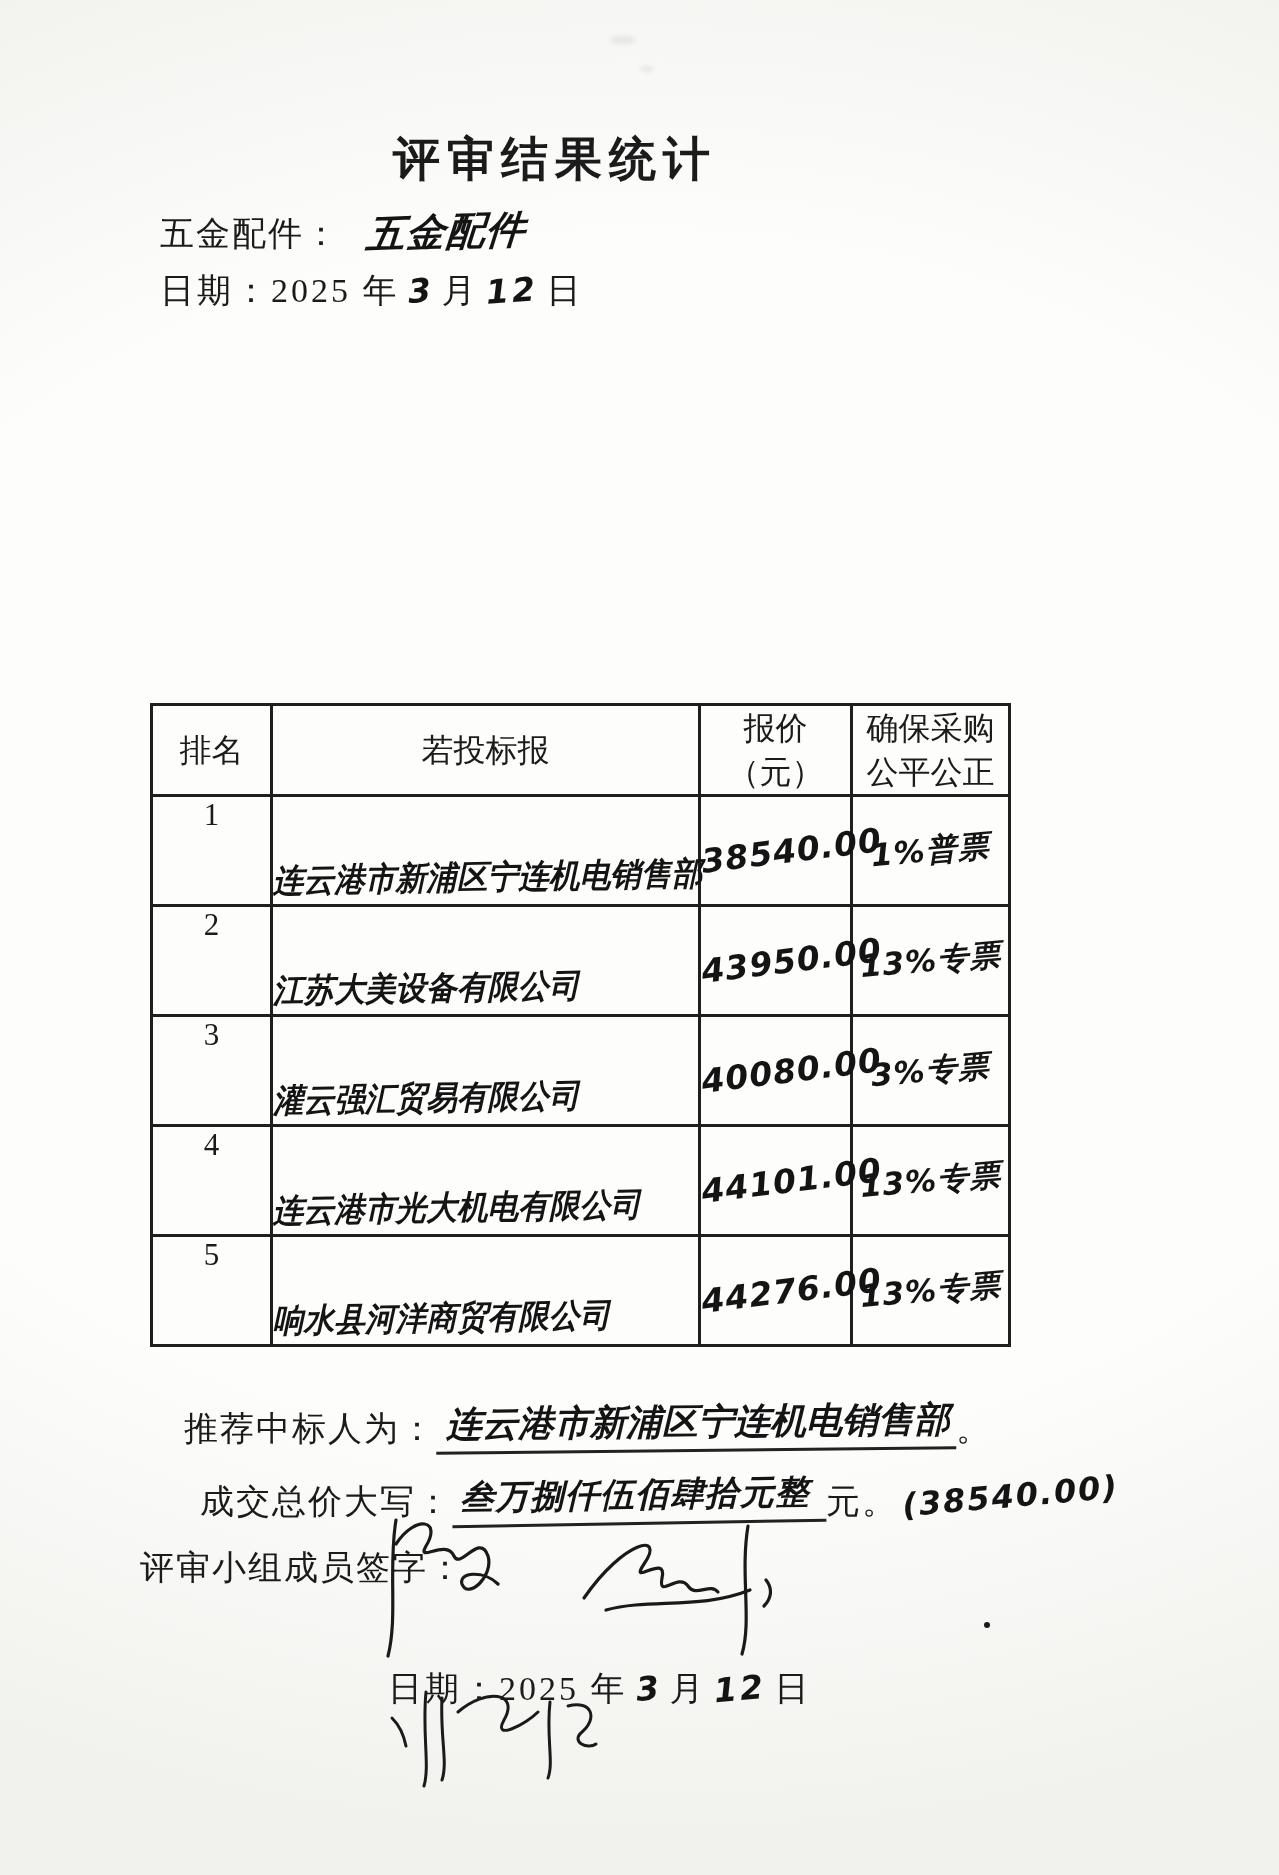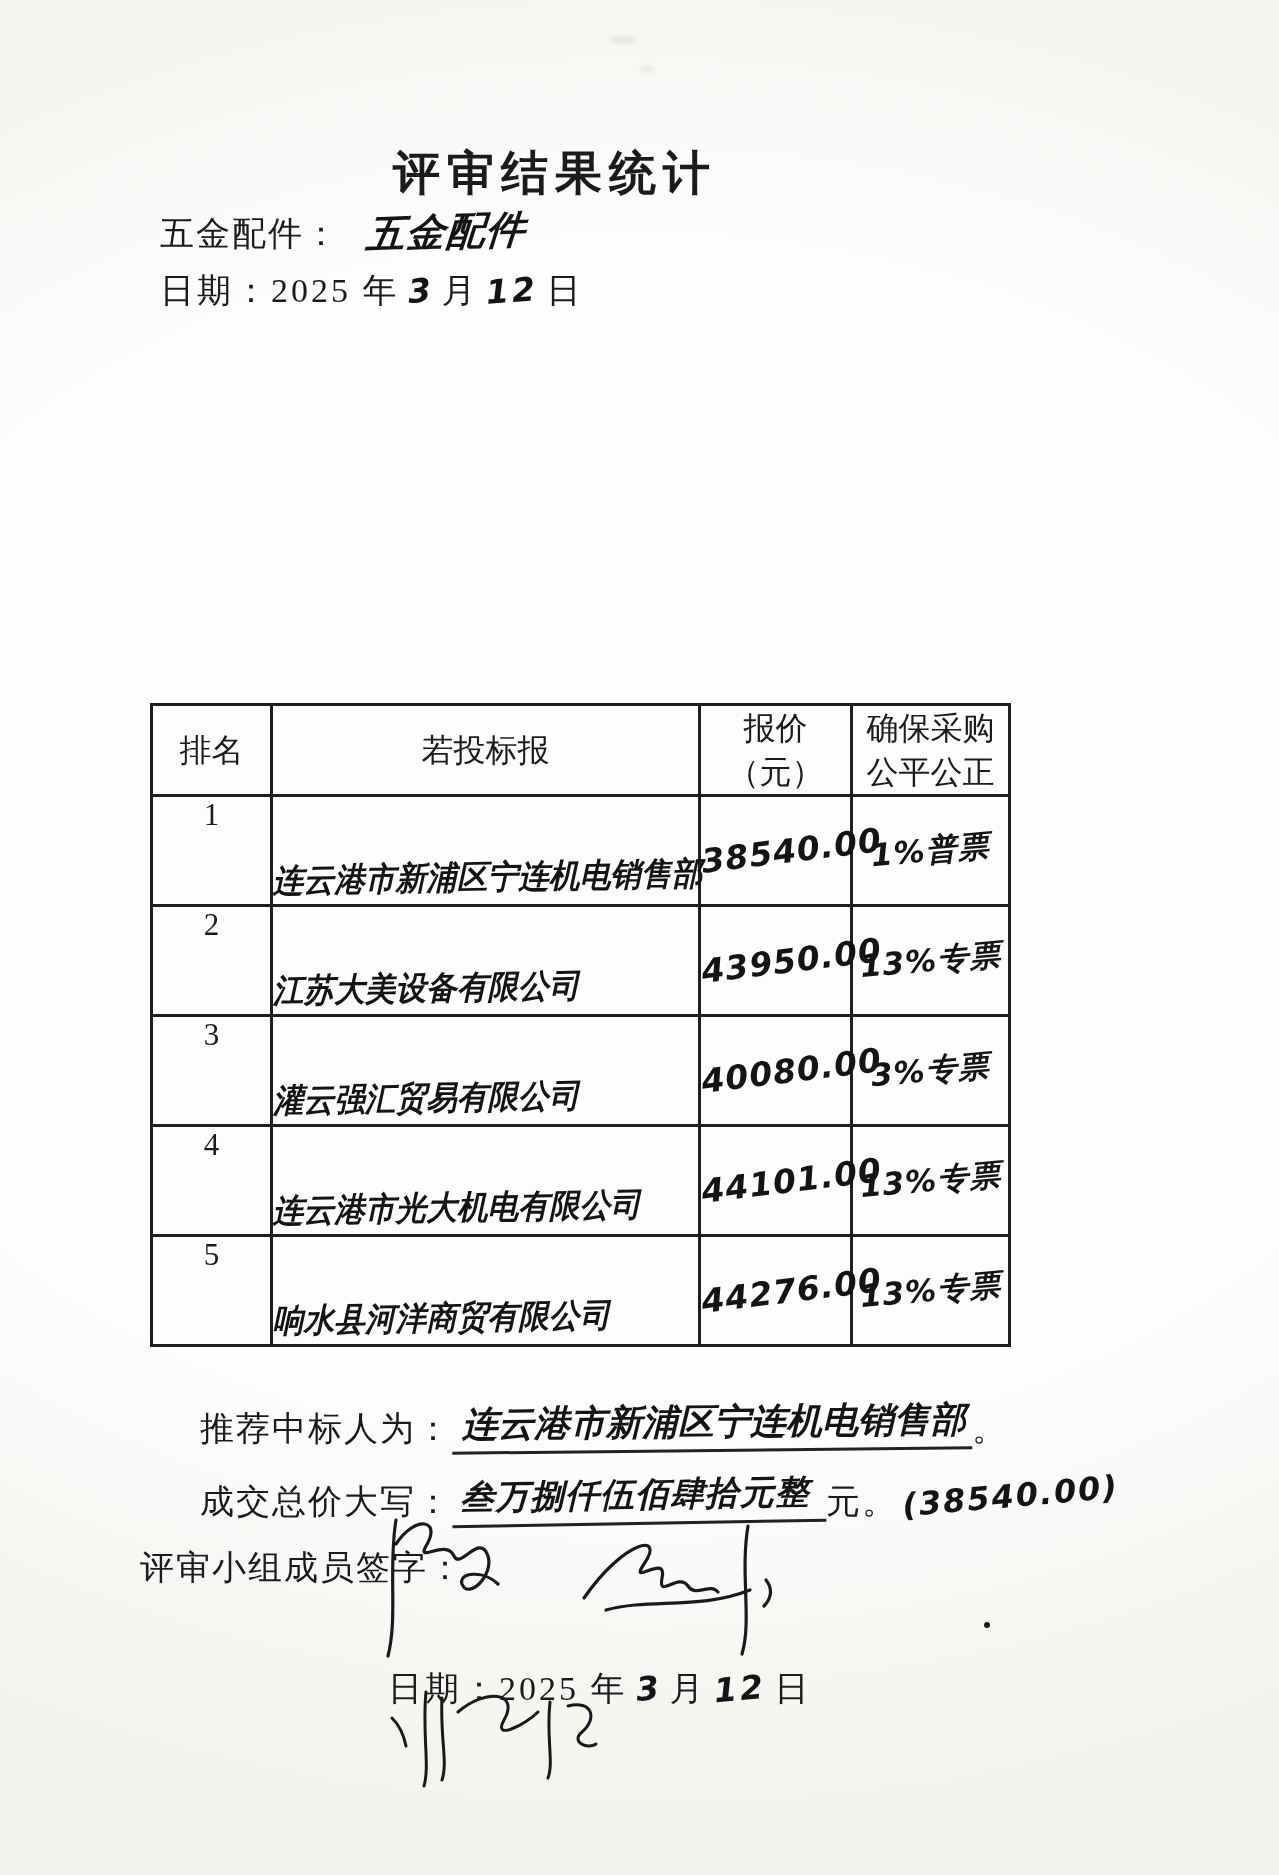--- a/index.html
+++ b/index.html
@@ -19,21 +19,21 @@
   .print{font-family:"Liberation Serif", serif;}
   .hand{
     font-family:"DejaVu Sans", sans-serif;
     font-style:italic;
     font-weight:600;
     color:#141414;
   }
   .page-title{
     position:absolute;top:128px;left:0;width:1110px;
     text-align:center;
-    font-size:47px;font-weight:700;letter-spacing:7px;margin-top:14px;
+    font-size:47px;font-weight:700;letter-spacing:7px;
   }
   .project-line{position:absolute;left:160px;top:205px;font-size:34px;letter-spacing:2px;}
   .project-value{
     display:inline-block;margin-left:26px;font-size:39px;
     transform:rotate(-2deg) skewX(-6deg);letter-spacing:1px;
   }
   .date-line{position:absolute;left:160px;top:268px;font-size:34px;letter-spacing:3px;}
   .date-line .hand{display:inline-block;font-size:33px;margin:0 8px;transform:rotate(-4deg);}
   .date-bottom{position:absolute;left:388px;top:1666px;font-size:34px;letter-spacing:3px;}
   .date-bottom .hand{display:inline-block;font-size:33px;margin:0 8px;transform:rotate(-5deg);}
@@ -59,21 +59,21 @@
   td.rank{font-size:31px;text-align:center;vertical-align:top;padding-top:10px;}
   td.company{vertical-align:bottom;padding:0 4px 16px 16px;}
   .company-hand{
     display:inline-block;white-space:nowrap;font-size:33px;
     transform:rotate(-1deg) scaleX(.93);transform-origin:left bottom;letter-spacing:0;
   }
   td.price{text-align:center;vertical-align:middle;}
   .price-hand{display:inline-block;font-size:33px;transform:rotate(-7deg);letter-spacing:1px;}
   td.tax{text-align:center;vertical-align:middle;}
   .tax-hand{display:inline-block;font-size:31px;transform:rotate(-5deg);letter-spacing:1px;}
-  .recommend-line{position:absolute;left:200px;top:1398px;font-size:34px;letter-spacing:2px;}
+  .recommend-line{position:absolute;left:184px;top:1398px;font-size:34px;letter-spacing:2px;}
   .recommend-value{
     display:inline-block;vertical-align:bottom;
     min-width:462px;border-bottom:3px solid #222;
     font-size:36px;padding:0 6px 2px 10px;
     transform:rotate(-.6deg);white-space:nowrap;letter-spacing:0;
   }
   .amount-line{position:absolute;left:200px;top:1472px;font-size:34px;letter-spacing:2px;}
   .amount-value{
     display:inline-block;vertical-align:bottom;
     min-width:360px;border-bottom:3px solid #222;

